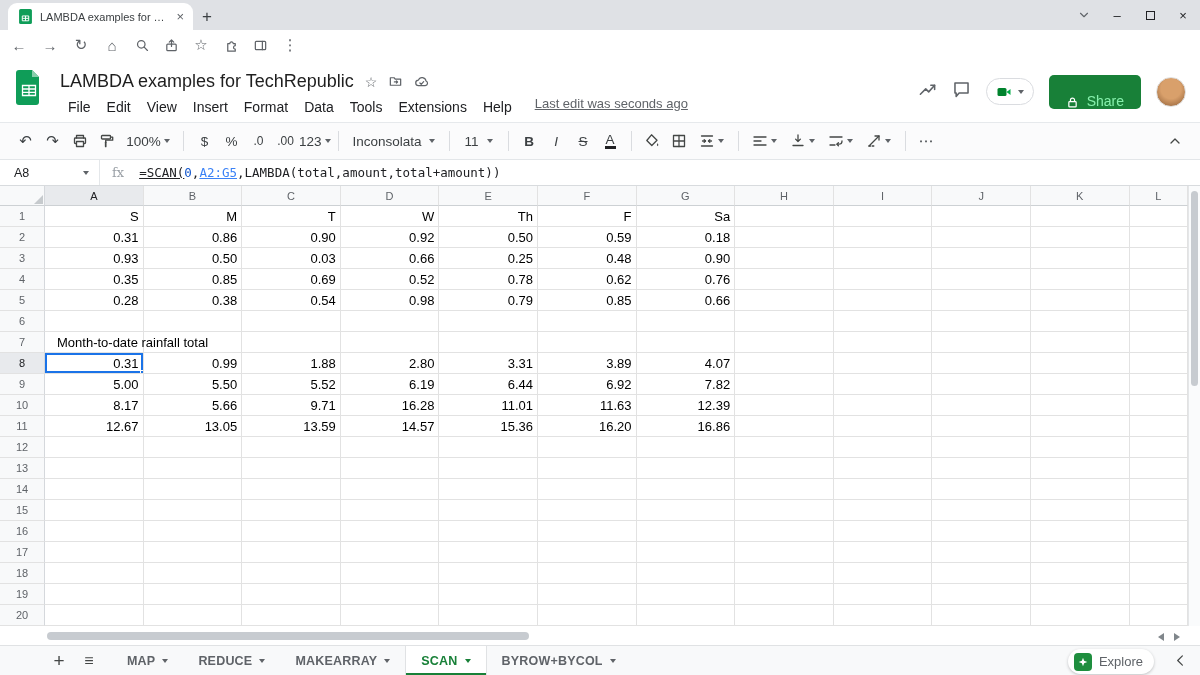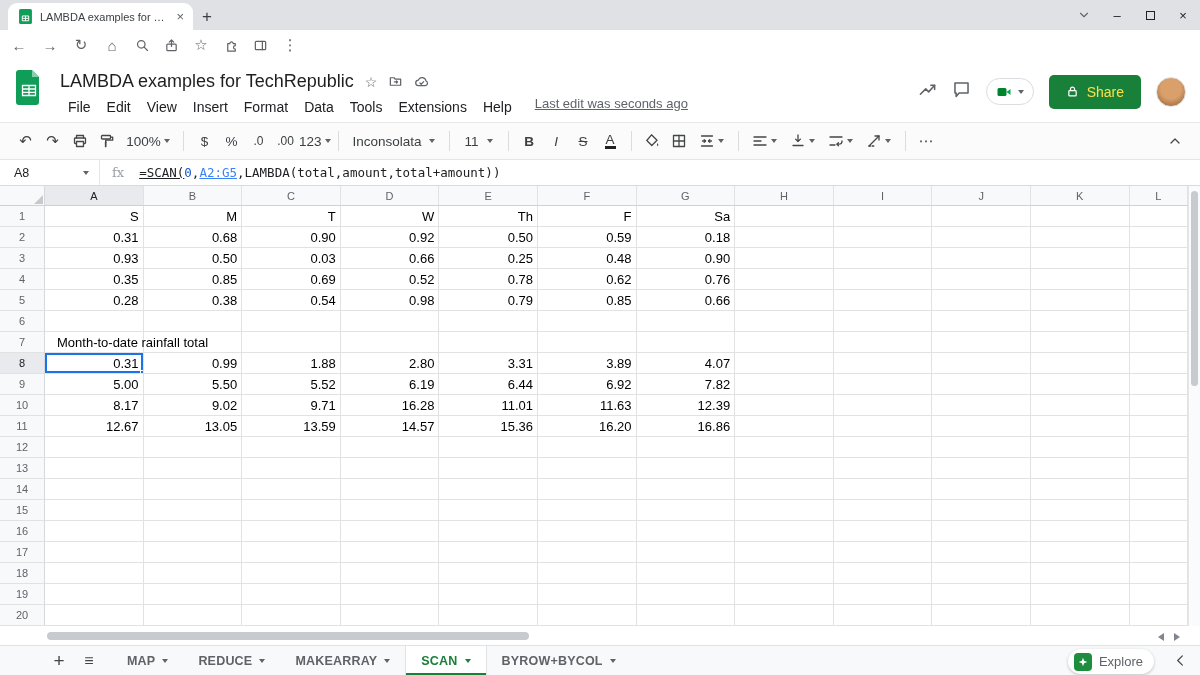--- a/index.html
+++ b/index.html
@@ -33,21 +33,21 @@
 .titlerow{display:flex;align-items:center;gap:11px;height:29px}
 .doctitle{font-size:18px;color:#1F1F1F;white-space:nowrap}
 .tic{color:#5F6368;font-size:14px;display:inline-flex;align-items:center}
 .tic svg{width:15px;height:15px}
 .menurow{display:flex;align-items:flex-start;height:27px;font-size:14px;color:#202124}
 .menu-item{padding:3px 8px;border-radius:4px;cursor:default}
 .lastedit{margin-left:15px;color:#5F6368;font-size:13px;text-decoration:underline;white-space:nowrap}
 .headright{display:flex;align-items:center;gap:15px;padding-bottom:6px}
 .hic svg{width:19px;height:19px}
 .meetpill{height:27px;border:1px solid #DADCE0;border-radius:14px;display:flex;align-items:center;gap:6px;padding:0 9px;background:#fff}
-.sharebtn{height:34px;background:#188038;color:#fde047;border:none;border-radius:5px;display:flex;align-items:center;gap:8px;padding:0 17px;font-size:14px;font-family:inherit}
+.sharebtn{height:34px;background:#188038;color:#86efac;border:none;border-radius:5px;display:flex;align-items:flex-end;gap:8px;padding:0 17px;font-size:14px;font-family:inherit}
 .sharebtn svg{width:13px;height:13px}
 .avatar{width:30px;height:30px;border-radius:50%;background:radial-gradient(circle at 50% 38%,#D9A06B 0 45%,#8A5A33 100%);border:1px solid #E0E0E0}
 
 
 .toolbar{height:38px;background:#FBFBFC;border-top:1px solid #E6E9EC;border-bottom:1px solid #E3E6E9;display:flex;align-items:center;padding:0 12px;color:#444746;flex:0 0 auto;position:relative}
 .tbtn{min-width:27px;height:27px;display:flex;align-items:center;justify-content:center;gap:3px;border-radius:4px;font-size:13.5px;color:#3C4043}
 .tbtn svg{width:16px;height:16px}
 .tglyph{font-size:15px}
 .tdiv{width:1px;height:20px;background:#DADCE0;margin:0 7px;flex:0 0 auto}
 .caret{width:0;height:0;border-left:3.6px solid transparent;border-right:3.6px solid transparent;border-top:4.2px solid #5F6368}
@@ -381,21 +381,21 @@
           <div class="cell">Th</div>
           <div class="cell">F</div>
           <div class="cell">Sa</div>
           <div class="cell"></div>
           <div class="cell"></div>
           <div class="cell"></div>
           <div class="cell"></div>
           <div class="cell"></div>
           <div class="rh">2</div>
           <div class="cell">0.31</div>
-          <div class="cell">0.68</div>
+          <div class="cell">0.86</div>
           <div class="cell">0.90</div>
           <div class="cell">0.92</div>
           <div class="cell">0.50</div>
           <div class="cell">0.59</div>
           <div class="cell">0.18</div>
           <div class="cell"></div>
           <div class="cell"></div>
           <div class="cell"></div>
           <div class="cell"></div>
           <div class="cell"></div>
@@ -487,21 +487,21 @@
           <div class="cell">6.44</div>
           <div class="cell">6.92</div>
           <div class="cell">7.82</div>
           <div class="cell"></div>
           <div class="cell"></div>
           <div class="cell"></div>
           <div class="cell"></div>
           <div class="cell"></div>
           <div class="rh">10</div>
           <div class="cell">8.17</div>
-          <div class="cell">9.02</div>
+          <div class="cell">5.66</div>
           <div class="cell">9.71</div>
           <div class="cell">16.28</div>
           <div class="cell">11.01</div>
           <div class="cell">11.63</div>
           <div class="cell">12.39</div>
           <div class="cell"></div>
           <div class="cell"></div>
           <div class="cell"></div>
           <div class="cell"></div>
           <div class="cell"></div>

